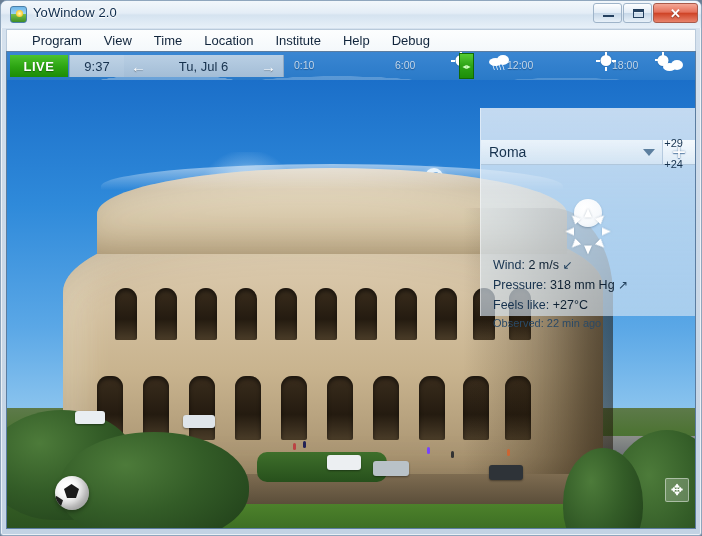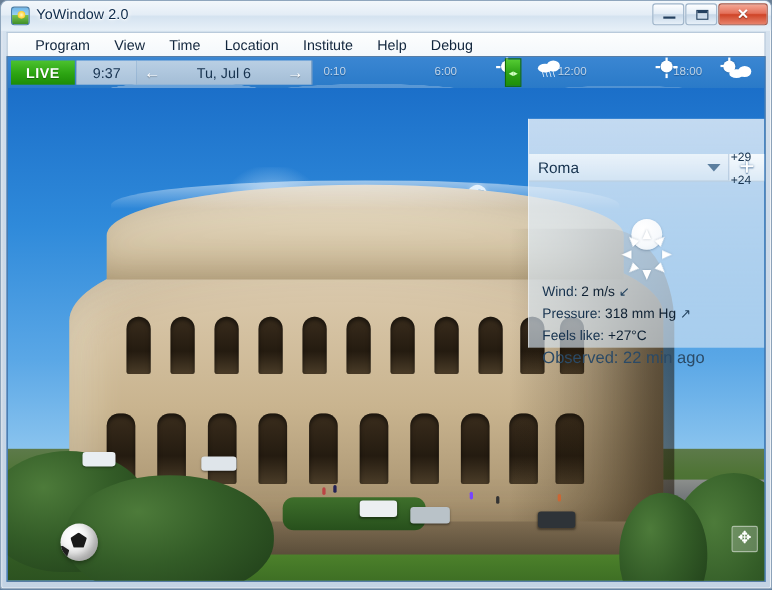--- a/index.html
+++ b/index.html
@@ -337,21 +337,21 @@
     font-size:14px;color:#16324e;cursor:default;
   }
   .detail{
     position:absolute;left:12px;font-size:12.5px;color:#16324e;cursor:default;
     white-space:nowrap;
   }
   .detail b{font-weight:normal;}
   .detail .v{color:#0f2133;}
   .d1{top:150px;} .d2{top:170px;} .d3{top:190px;}
   .observed{
-    position:absolute;left:12px;top:209px;font-size:15px;color:#2b4a66;cursor:default;
+    position:absolute;left:12px;top:209px;font-size:11px;color:#2b4a66;cursor:default;
   }
   .dirarrow{display:inline-block;color:#24435f;font-size:12px;}
 
   
   .statusbar{
     position:absolute;left:0;right:0;bottom:0;height:22px;
     background:rgba(0,0,0,.80);
     display:flex;align-items:center;
   }
   .status-site{

